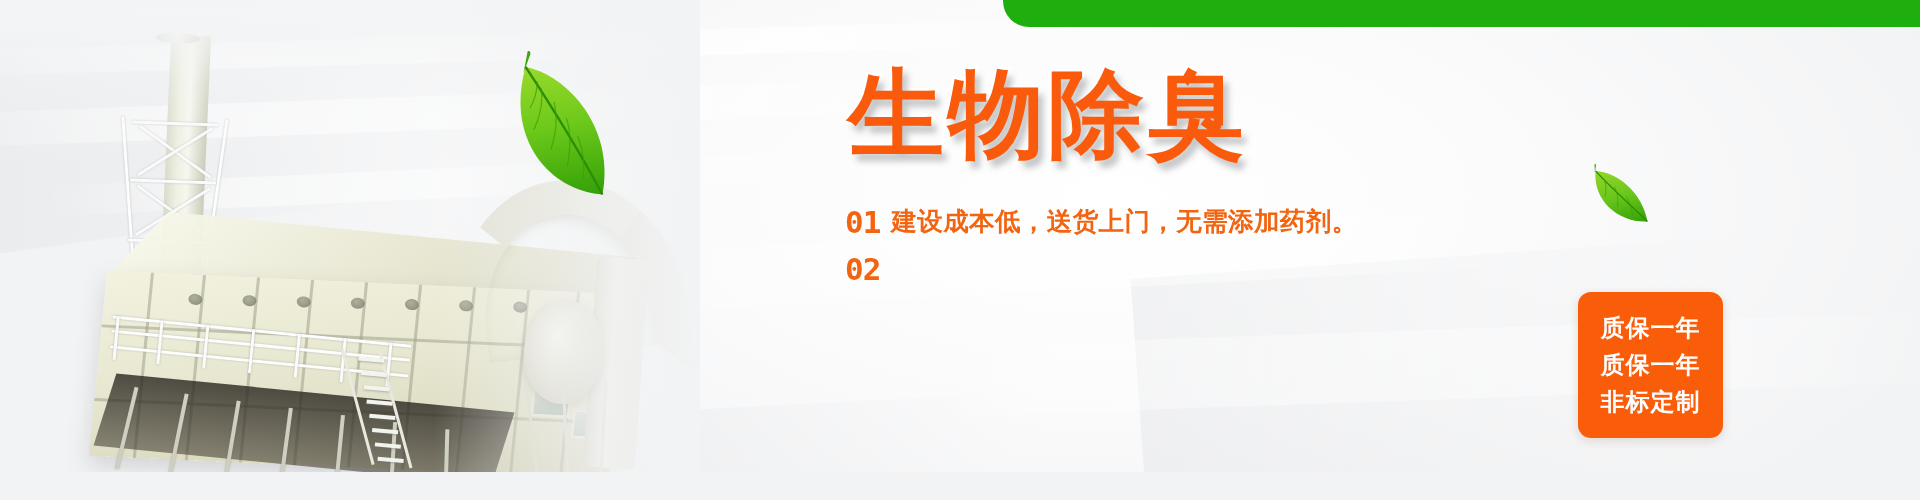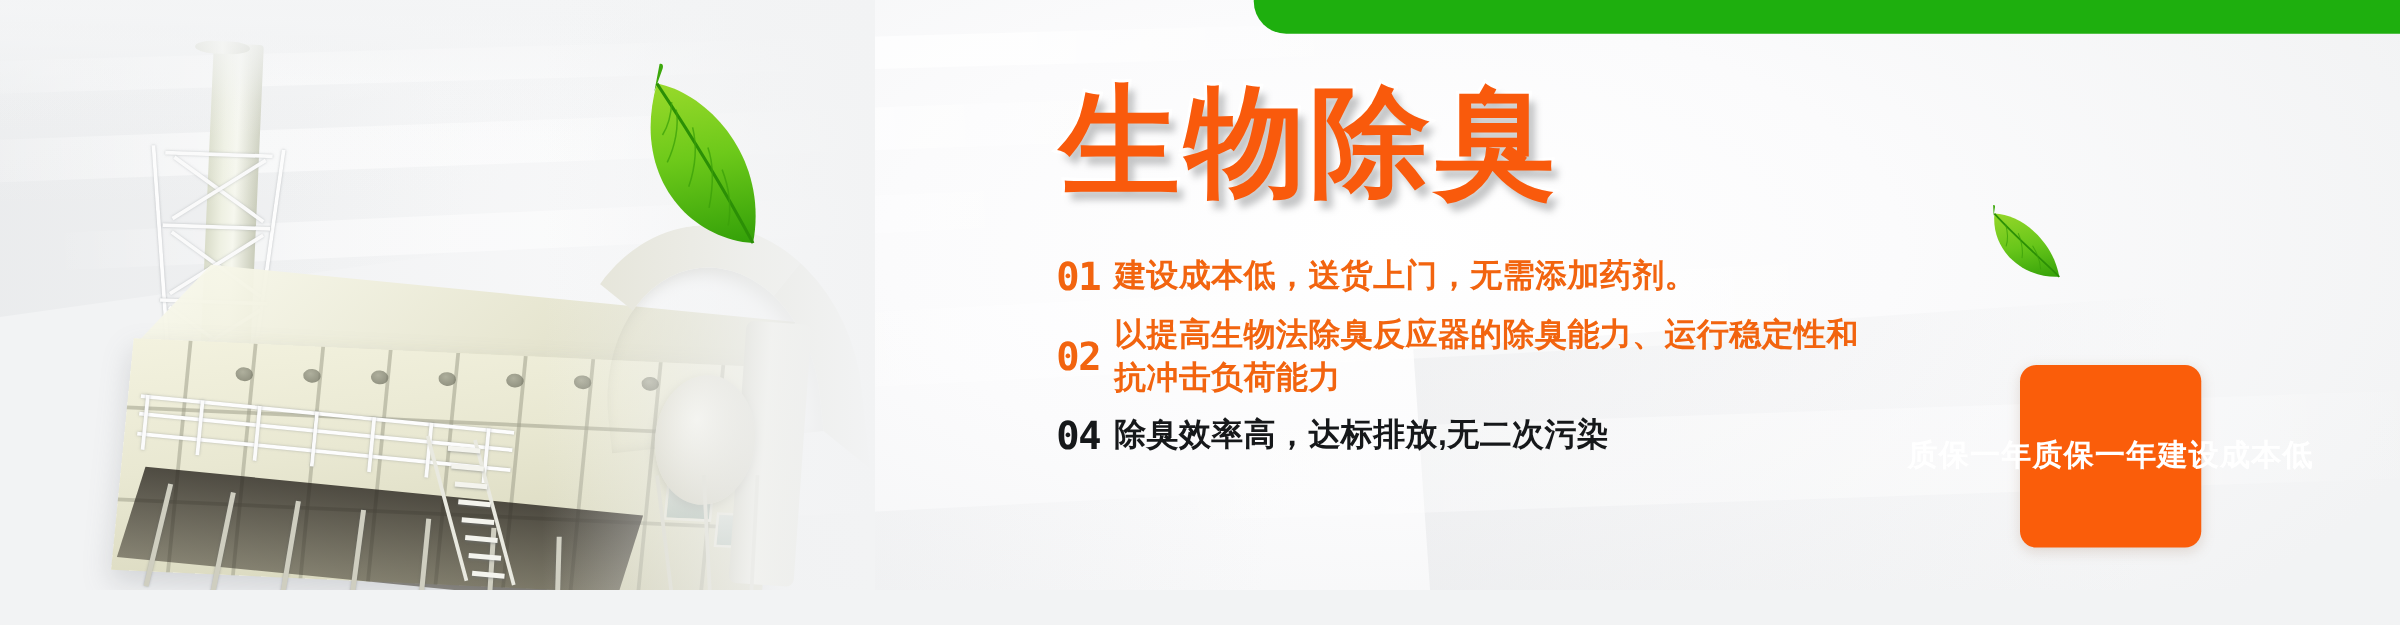--- a/index.html
+++ b/index.html
@@ -156,23 +156,23 @@
   }
   .txt{font-size:25.5px;line-height:1.30;font-weight:700;letter-spacing:.4px;white-space:pre-line;}
   .orange .num,.orange .txt{color:#f2640f;}
   .dark .num,.dark .txt{color:#16181a;}
   .item.i1{margin-bottom:14px;}
   .item.i2{margin-bottom:13px;}
   .item.i3{margin-bottom:13px;}
 
   
   .badge{
-    position:absolute;left:1616px;top:292px;width:145px;height:146px;
+    position:absolute;left:1578px;top:292px;width:145px;height:146px;
     background:#fa5d0a;border-radius:13px;
-    display:flex;align-items:center;justify-content:center;
+    display:flex;flex-direction:column;align-items:center;justify-content:center;
     box-shadow:0 3px 10px rgba(150,110,80,.22);
   }
   .badge span{
     color:#ffffff;font-size:24px;font-weight:700;line-height:1.0;
     letter-spacing:1px;margin:6.5px 0;white-space:nowrap;
   }
 </style>
 </head>
 <body>
 
@@ -336,28 +336,22 @@
 
   <div class="title">生物除臭</div>
 
   <div class="list">
     <div class="item i1 orange">
       <span class="num">01</span>
       <span class="txt">建设成本低，送货上门，无需添加药剂。</span>
     </div>
     <div class="item i3 orange">
       <span class="num">02</span>
-      <span class="txt">以提高生物法除臭反应器的除臭能力、运行稳定性和
-抗冲击负荷能力</span>
-    </div>
-    <div class="item i4 dark">
-      <span class="num">04</span>
-      <span class="txt">除臭效率高，达标排放,无二次污染</span>
     </div>
   </div>
 
   <div class="badge">
     <span>质保一年</span>
     <span>质保一年</span>
-    <span>建设成本低</span>
+    <span>非标定制</span>
   </div>
 
 </div>
 
 </body></html>

